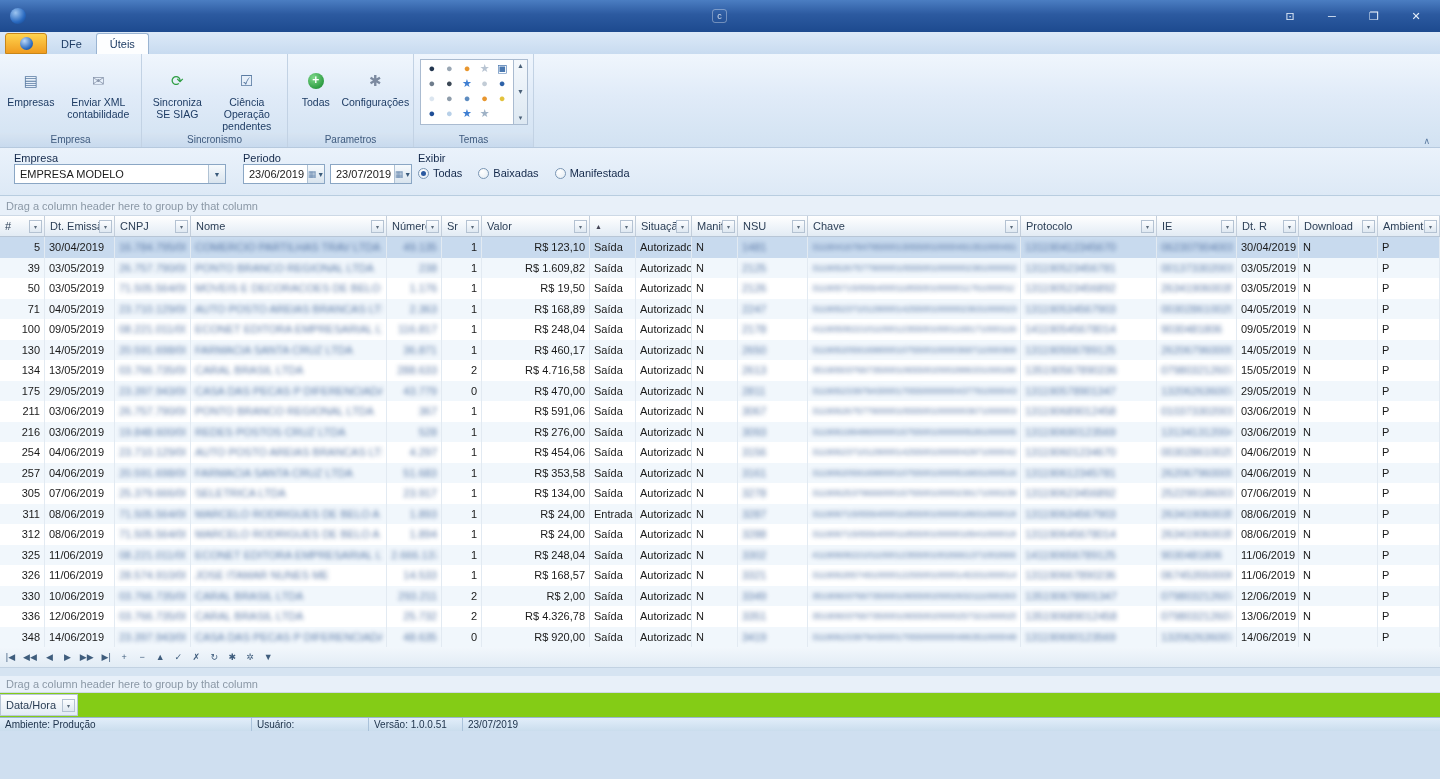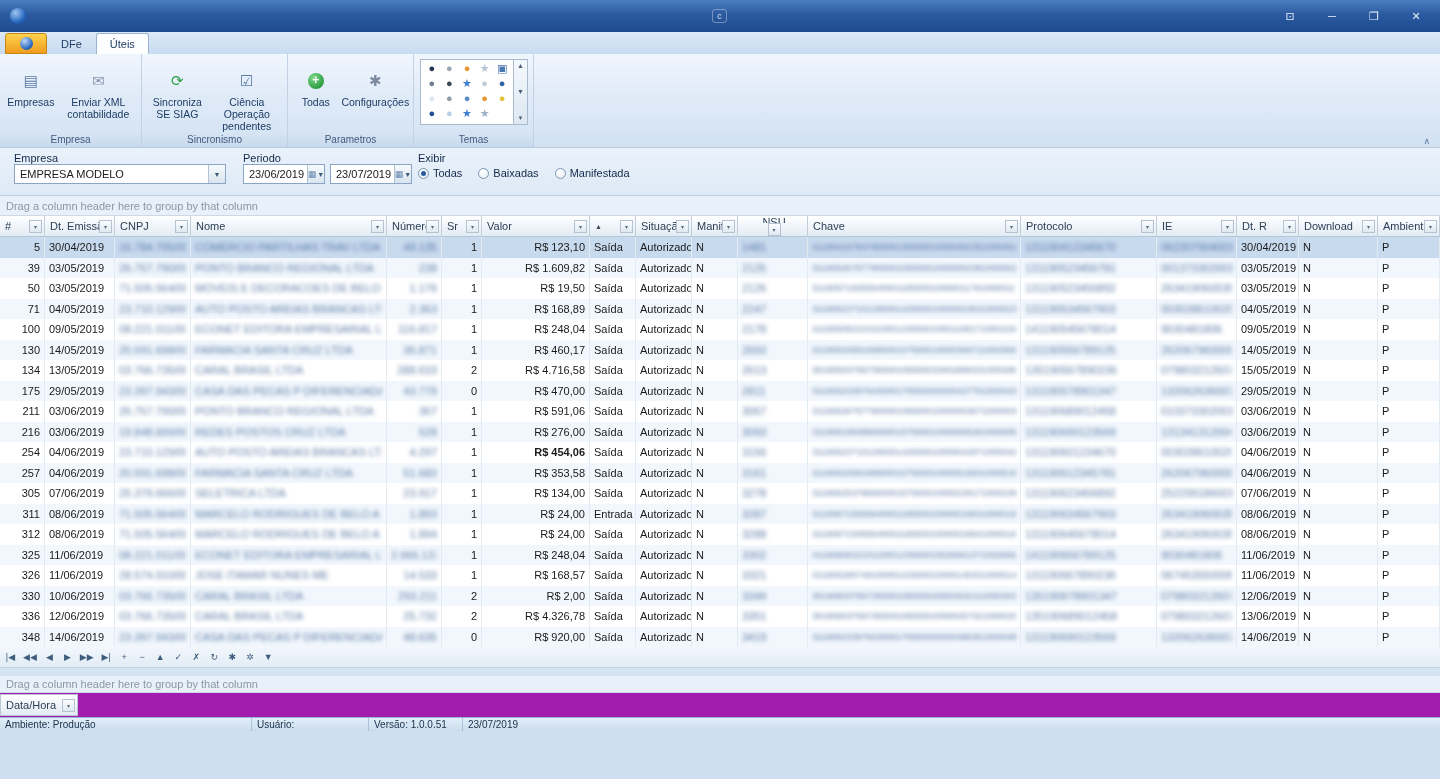--- a/index.html
+++ b/index.html
@@ -66,21 +66,21 @@
   .gc.r{text-align:right}
   .blurtxt{filter:blur(2.1px);color:#45679a;opacity:.85;display:inline-block;max-width:100%;overflow:hidden;vertical-align:top}
 
   
   .nav{height:21px;background:linear-gradient(180deg,#f2f7fc,#e2ecf5);border-bottom:1px solid #c2d2e2;display:flex;align-items:center;padding-left:3px;gap:3px;flex:none}
   .nbtn{min-width:15px;padding:0 2px;text-align:center;font-size:9px;color:#3f5d7d;line-height:18px;cursor:default}
 
   .gap{height:8px;background:#d6e4f2;flex:none}
 
   
-  .hhead{height:24px;background:#a21caf;border-bottom:none}
+  .hhead{height:24px;background:#84cc16;border-bottom:none}
   .hhead .gh{height:22px;margin-top:1px;border:1px solid #b8c6d6;border-left:none}
   .hhead .gh:first-child{border-left:1px solid #b8c6d6}
   .histbody{height:48px;background:#fff;flex:none}
   .nodata{width:447px;text-align:center;padding-top:18px;color:#8e9cab}
 
   
   .statusbar{height:14px;background:linear-gradient(180deg,#e2eefa,#cadded);border-top:1px solid #9ab6d2;display:flex;font-size:10px;color:#20354d;align-items:center;flex:none}
   .sseg{height:100%;display:flex;align-items:center;padding-left:5px;white-space:nowrap;overflow:hidden;flex:none}
   .sseg+.sseg{border-left:1px solid #aac2da}
   .sseg.last{flex:1}
@@ -257,21 +257,21 @@
         <span class="fbtn">▾</span>
       </div>
       <div class="gh" style="width: 56px;">
         <span class="ghcap">Situaçã</span>
         <span class="fbtn">▾</span>
       </div>
       <div class="gh" style="width: 46px;">
         <span class="ghcap">Manifes</span>
         <span class="fbtn">▾</span>
       </div>
-      <div class="gh" style="width: 70px; flex-direction: column;">
+      <div class="gh" style="width: 70px;">
         <span class="ghcap">NSU</span>
         <span class="fbtn">▾</span>
       </div>
       <div class="gh" style="width: 213px;">
         <span class="ghcap">Chave</span>
         <span class="fbtn">▾</span>
       </div>
       <div class="gh" style="width: 136px;">
         <span class="ghcap">Protocolo</span>
         <span class="fbtn">▾</span>
@@ -484,21 +484,21 @@
         <div class="gc" style="width: 79px;"><span>N</span></div>
         <div class="gc" style="width: 62px;"><span>P</span></div>
       </div>
       <div class="grow">
         <div class="gc r" style="width: 45px;"><span>254</span></div>
         <div class="gc" style="width: 70px;"><span>04/06/2019</span></div>
         <div class="gc" style="width: 76px;"><span class="blurtxt">23.710.129/0001-42</span></div>
         <div class="gc" style="width: 196px;"><span class="blurtxt">AUTO POSTO AREIAS BRANCAS LTDA</span></div>
         <div class="gc r" style="width: 55px;"><span class="blurtxt">4.297</span></div>
         <div class="gc r" style="width: 40px;"><span>1</span></div>
-        <div class="gc r" style="width: 108px; font-weight: bold;"><span>R$ 454,06</span></div>
+        <div class="gc r" style="width: 108px;"><span>R$ 454,06</span></div>
         <div class="gc" style="width: 46px;"><span>Saída</span></div>
         <div class="gc" style="width: 56px;"><span>Autorizado</span></div>
         <div class="gc" style="width: 46px;"><span>N</span></div>
         <div class="gc" style="width: 70px;"><span class="blurtxt">3156</span></div>
         <div class="gc" style="width: 213px;"><span class="blurtxt" style="font-size: 9px;">31190623710129000142550010000042971000042978</span></div>
         <div class="gc" style="width: 136px;"><span class="blurtxt">131190601234670</span></div>
         <div class="gc" style="width: 80px;"><span class="blurtxt">0030286100291</span></div>
         <div class="gc" style="width: 62px;"><span>04/06/2019</span></div>
         <div class="gc" style="width: 79px;"><span>N</span></div>
         <div class="gc" style="width: 62px;"><span>P</span></div>

